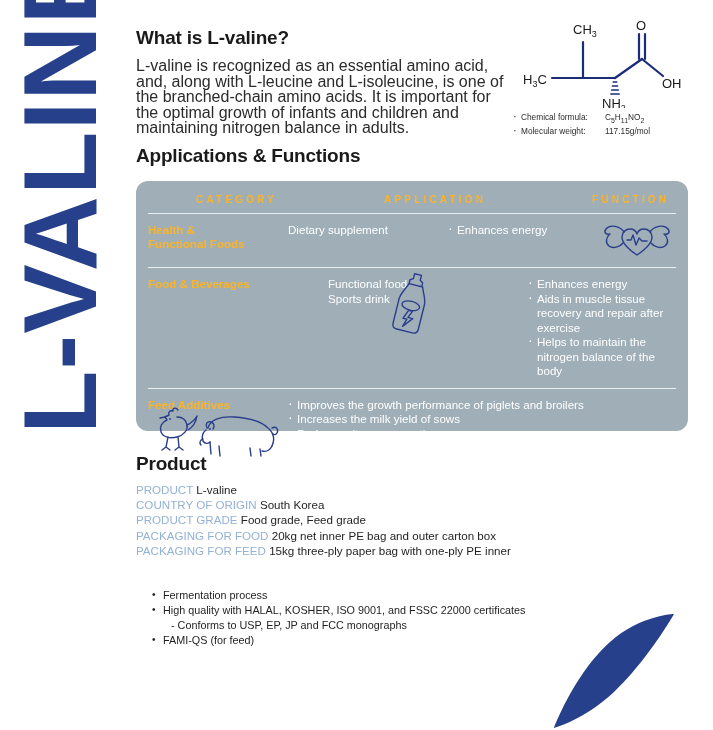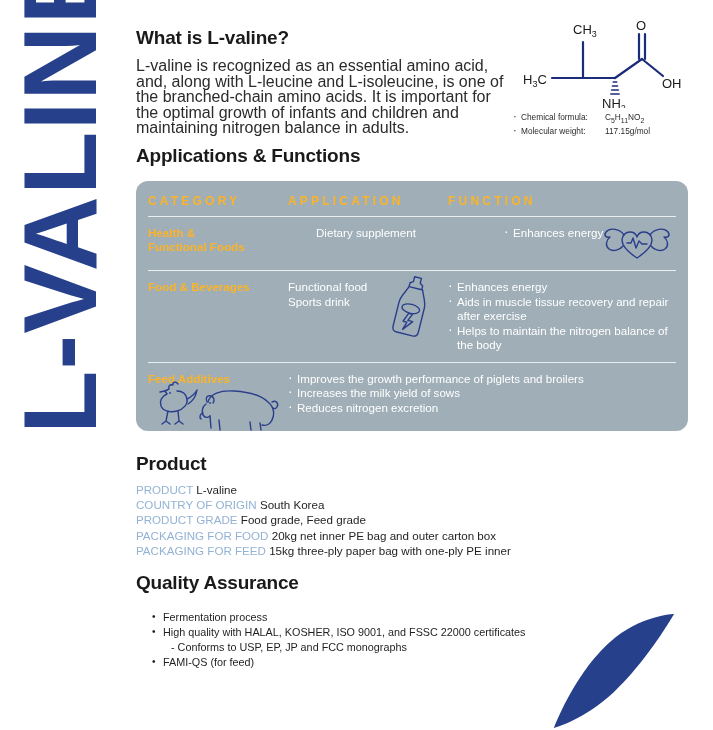--- a/index.html
+++ b/index.html
@@ -112,24 +112,25 @@
   .row {
     display: flex;
     position: relative;
   }
   .col-cat   { width: 140px; flex: none; }
   .col-app   { width: 160px; flex: none; }
   .col-fn    { flex: 1 1 auto; }
 
   .hdr-cell {
     color: #FBB429;
-    font-size: 12px;
+    font-size: 10px;
     font-weight: bold;
     letter-spacing: 3.2px;
     padding-bottom: 8px;
+    margin-left: 48px;
   }
   .divider {
     height: 1px;
     background: #e9eef1;
     margin: 0 0 0 0;
   }
   .cat-cell {
     color: #FBB429;
     font-size: 11.6px;
     font-weight: bold;
@@ -271,21 +272,21 @@
 
   <div id="apps-panel">
 
     <div class="row">
       <div class="col-cat hdr-cell">CATEGORY</div>
       <div class="col-app hdr-cell">APPLICATION</div>
       <div class="col-fn hdr-cell">FUNCTION</div>
     </div>
     <div class="divider"></div>
 
-    <div class="row row-body" style="min-height:44px;gap:28px;">
+    <div class="row row-body" style="min-height:44px;">
       <div class="col-cat cat-cell">
         <div>Health &amp;</div>
         <div>Functional Foods</div>
       </div>
       <div class="col-app app-cell">
         <div>Dietary supplement</div>
       </div>
       <div class="col-fn fn-cell">
         <ul class="fn-list">
           <li>Enhances energy</li>
@@ -296,21 +297,21 @@
         <g fill="none" stroke="#2B3E8C" stroke-width="1.4" stroke-linejoin="round" stroke-linecap="round">
           <path d="M24 14 C20 8,10 6,6 11 C3 15,7 17,10 16 C6 19,5 25,9 28 C13 31,20 29,23 25"></path>
           <path d="M50 14 C54 8,64 6,68 11 C71 15,67 17,64 16 C68 19,69 25,65 28 C61 31,54 29,51 25"></path>
           <path d="M37 37 C28 31,22 25,22 19 C22 14,26 11,30 11 C33 11,36 13,37 16 C38 13,41 11,44 11 C48 11,52 14,52 19 C52 25,46 31,37 37 Z"></path>
           <path d="M27 22 L31 22 L33 17 L36 27 L39 20 L42 23 L47 23"></path>
         </g>
       </svg>
     </div>
     <div class="divider"></div>
 
-    <div class="row row-body" style="min-height:78px;">
+    <div class="row row-body" style="min-height:78px;gap:40px;">
       <div class="col-cat cat-cell">
         <div>Food &amp; Beverages</div>
       </div>
       <div class="col-app app-cell">
         <div>Functional food</div>
         <div>Sports drink</div>
       </div>
       <div class="col-fn fn-cell">
         <ul class="fn-list">
           <li>Enhances energy</li>
@@ -385,21 +386,20 @@
       <span class="spec-label">PACKAGING FOR FOOD</span>
       <span class="spec-value">20kg net inner PE bag and outer carton box</span>
     </div>
     <div class="spec-line">
       <span class="spec-label">PACKAGING FOR FEED</span>
       <span class="spec-value">15kg three-ply paper bag with one-ply PE inner</span>
     </div>
   </div>
 
   <div id="qa-block">
-    <div id="qa-title" class="h-title">Quality Assurance</div>
     <ul id="qa-list">
       <li>Fermentation process</li>
       <li>
         <span>High quality with HALAL, KOSHER, ISO 9001, and FSSC 22000 certificates</span>
         <div class="qa-sub">- Conforms to USP, EP, JP and FCC monographs</div>
       </li>
       <li>FAMI-QS (for feed)</li>
     </ul>
   </div>
 

